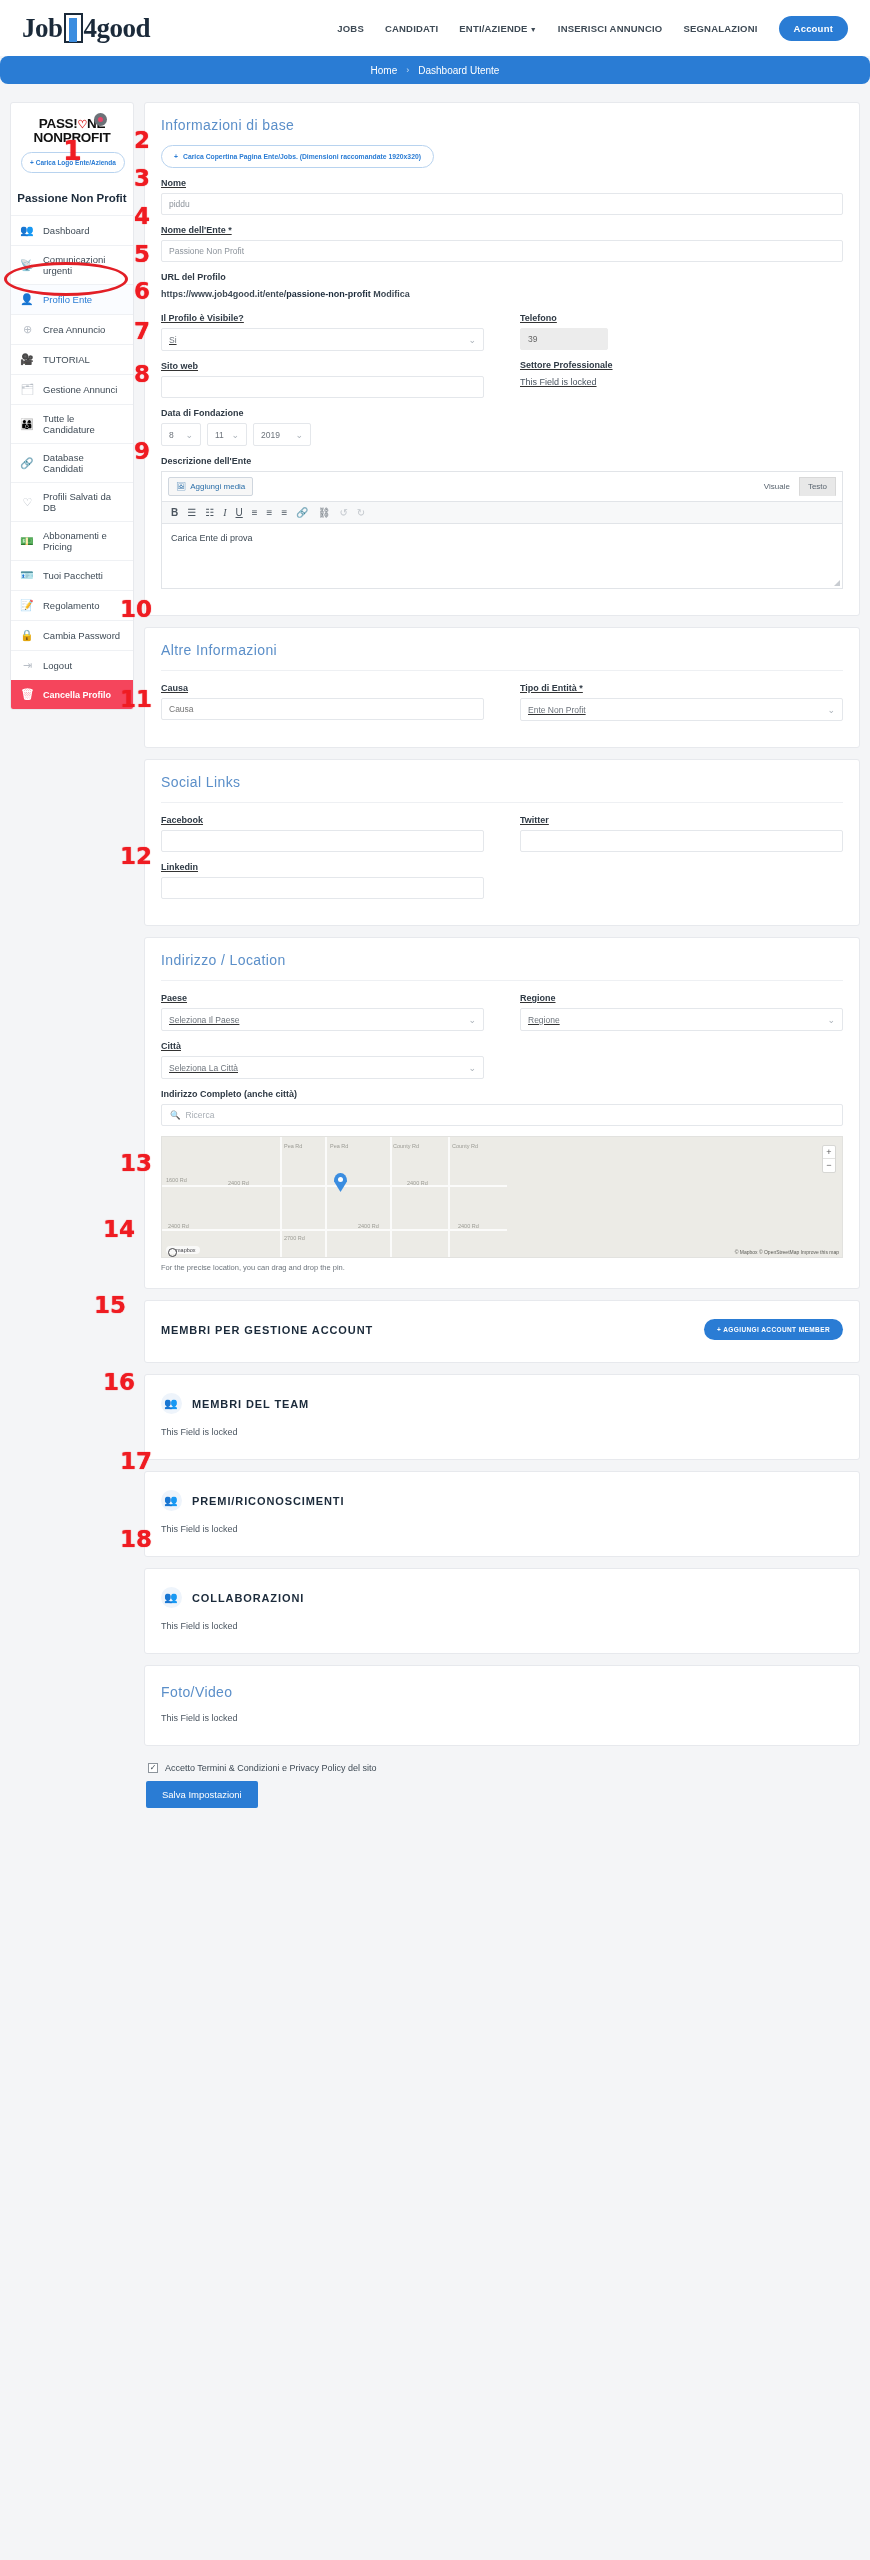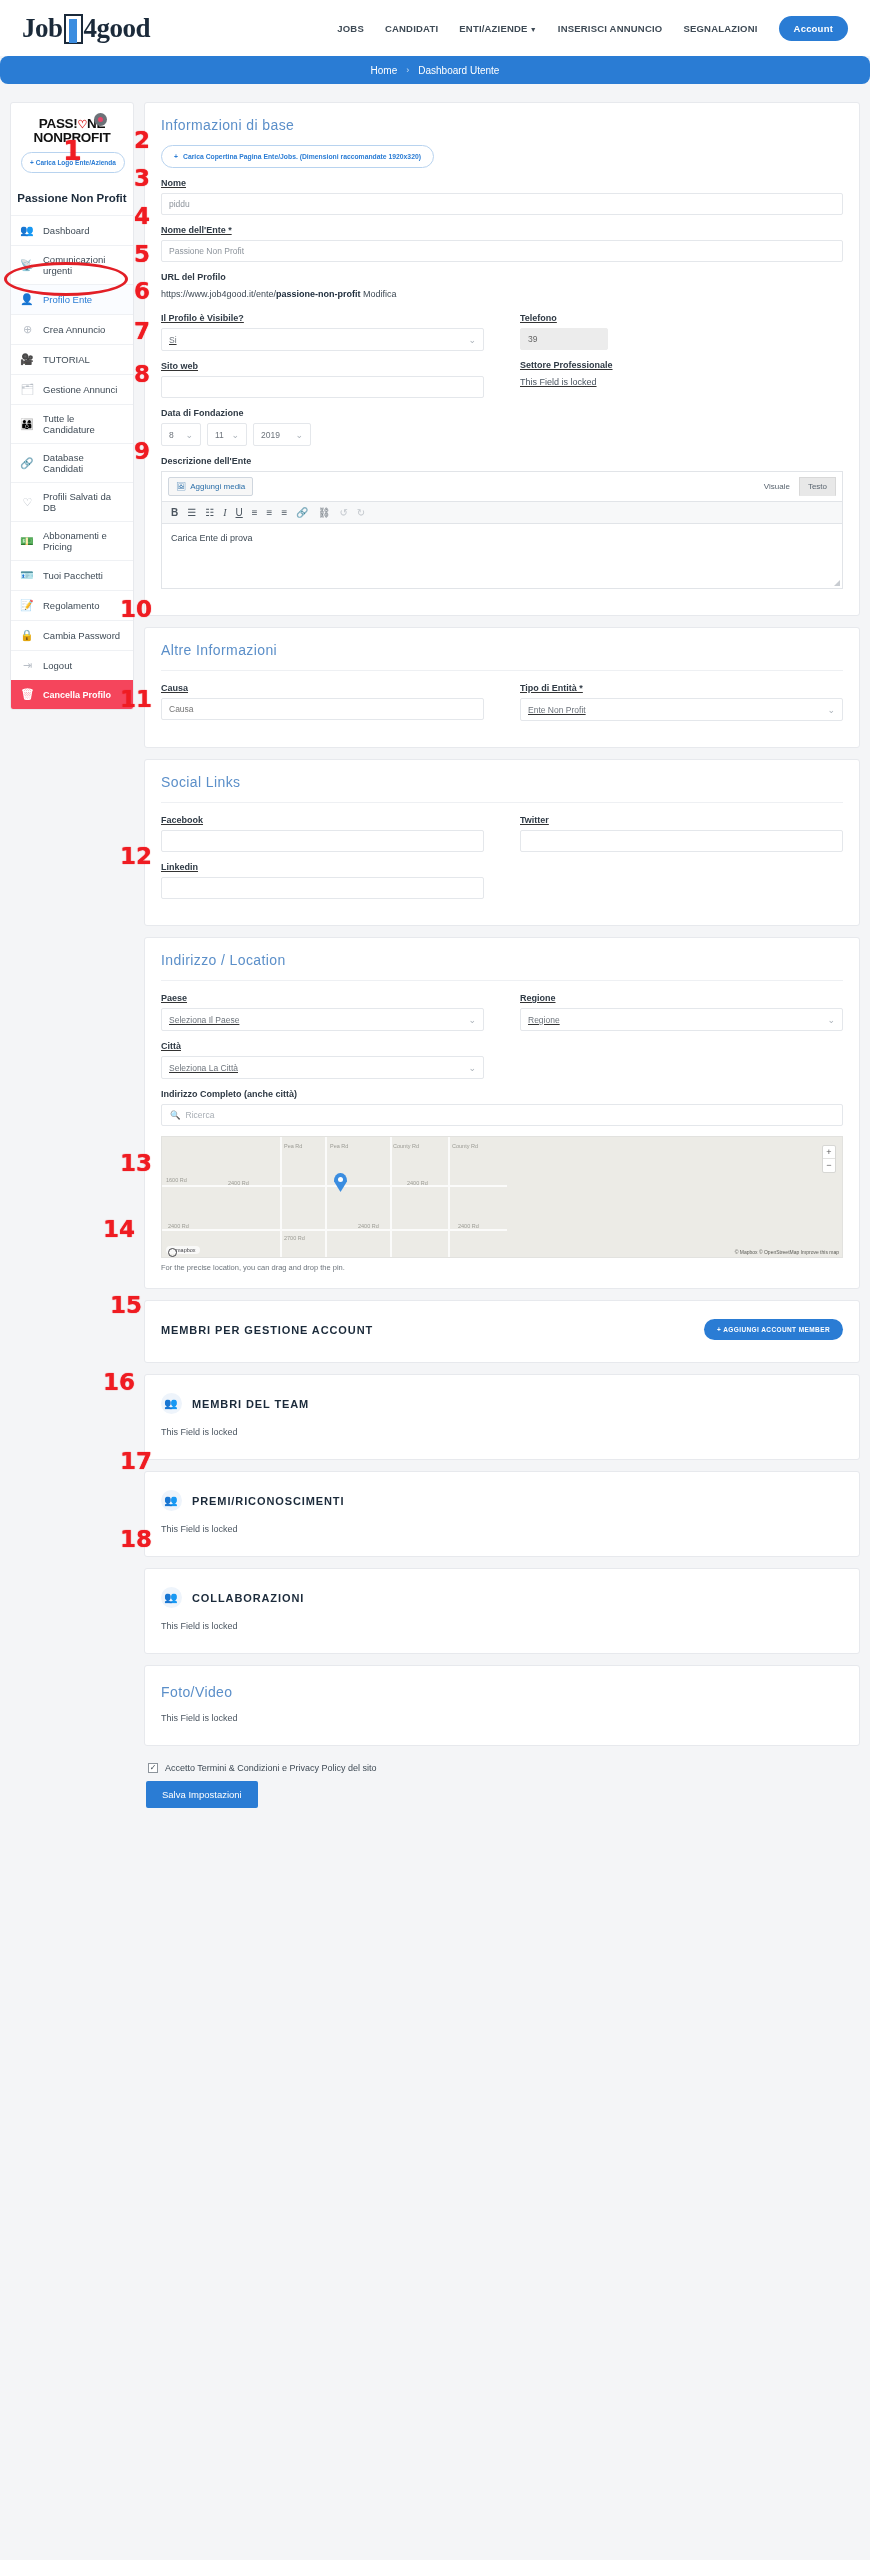--- a/index.html
+++ b/index.html
@@ -15,21 +15,21 @@
   }
 
   
   .topbar {
     height: 56px;
     background: #ffffff;
     display: flex;
     align-items: center;
     padding: 0 22px;
   }
-  .logo { display: flex; align-items: flex-end; }
+  .logo { display: flex; align-items: flex-start; }
   .logo-text {
     font-size: 27px;
     font-weight: bold;
     color: #1b2a3a;
     letter-spacing: -0.5px;
     font-family: "Liberation Serif", serif;
   }
   .logo-door {
     display: inline-block;
     width: 19px; height: 30px;
@@ -243,21 +243,21 @@
     position: relative;
     cursor: pointer;
   }
   .sel .chev {
     position: absolute;
     right: 7px; top: 50%;
     transform: translateY(-50%);
     color: #a9b0b8;
     font-size: 9px;
   }
-  .urlline { font-size: 9px; color: #3e4a55; padding: 2px 0 4px 0; }
+  .urlline { font-size: 9px; color: #3e4a55; padding: 2px 0 4px 0; font-weight: bold; }
   .urlline b { color: #1b2a3a; }
   .urlline .mod { color: #3e4a55; }
   .locked-text { font-size: 9px; color: #4a5560; padding-top: 2px; }
 
   .date-row { display: flex; gap: 6px; }
   .date-sel { width: 40px; }
   .date-sel2 { width: 58px; }
 
   
   .ed-top { display: flex; align-items: center; border: 1px solid #e1e4e8; border-bottom: none; background: #fff; padding: 5px 6px; }
@@ -846,16 +846,16 @@
 <div class="ann" style="left:134px;top:243px;">5</div>
 <div class="ann" style="left:134px;top:280px;">6</div>
 <div class="ann" style="left:134px;top:320px;">7</div>
 <div class="ann" style="left:134px;top:363px;">8</div>
 <div class="ann" style="left:134px;top:440px;">9</div>
 <div class="ann" style="left:120px;top:598px;">10</div>
 <div class="ann" style="left:120px;top:688px;">11</div>
 <div class="ann" style="left:120px;top:845px;">12</div>
 <div class="ann" style="left:120px;top:1152px;">13</div>
 <div class="ann" style="left:103px;top:1218px;">14</div>
-<div class="ann" style="left:110px;top:1294px;">15</div>
+<div class="ann" style="left:94px;top:1294px;">15</div>
 <div class="ann" style="left:103px;top:1371px;">16</div>
 <div class="ann" style="left:120px;top:1450px;">17</div>
 <div class="ann" style="left:120px;top:1528px;">18</div>
 
 </body></html>

